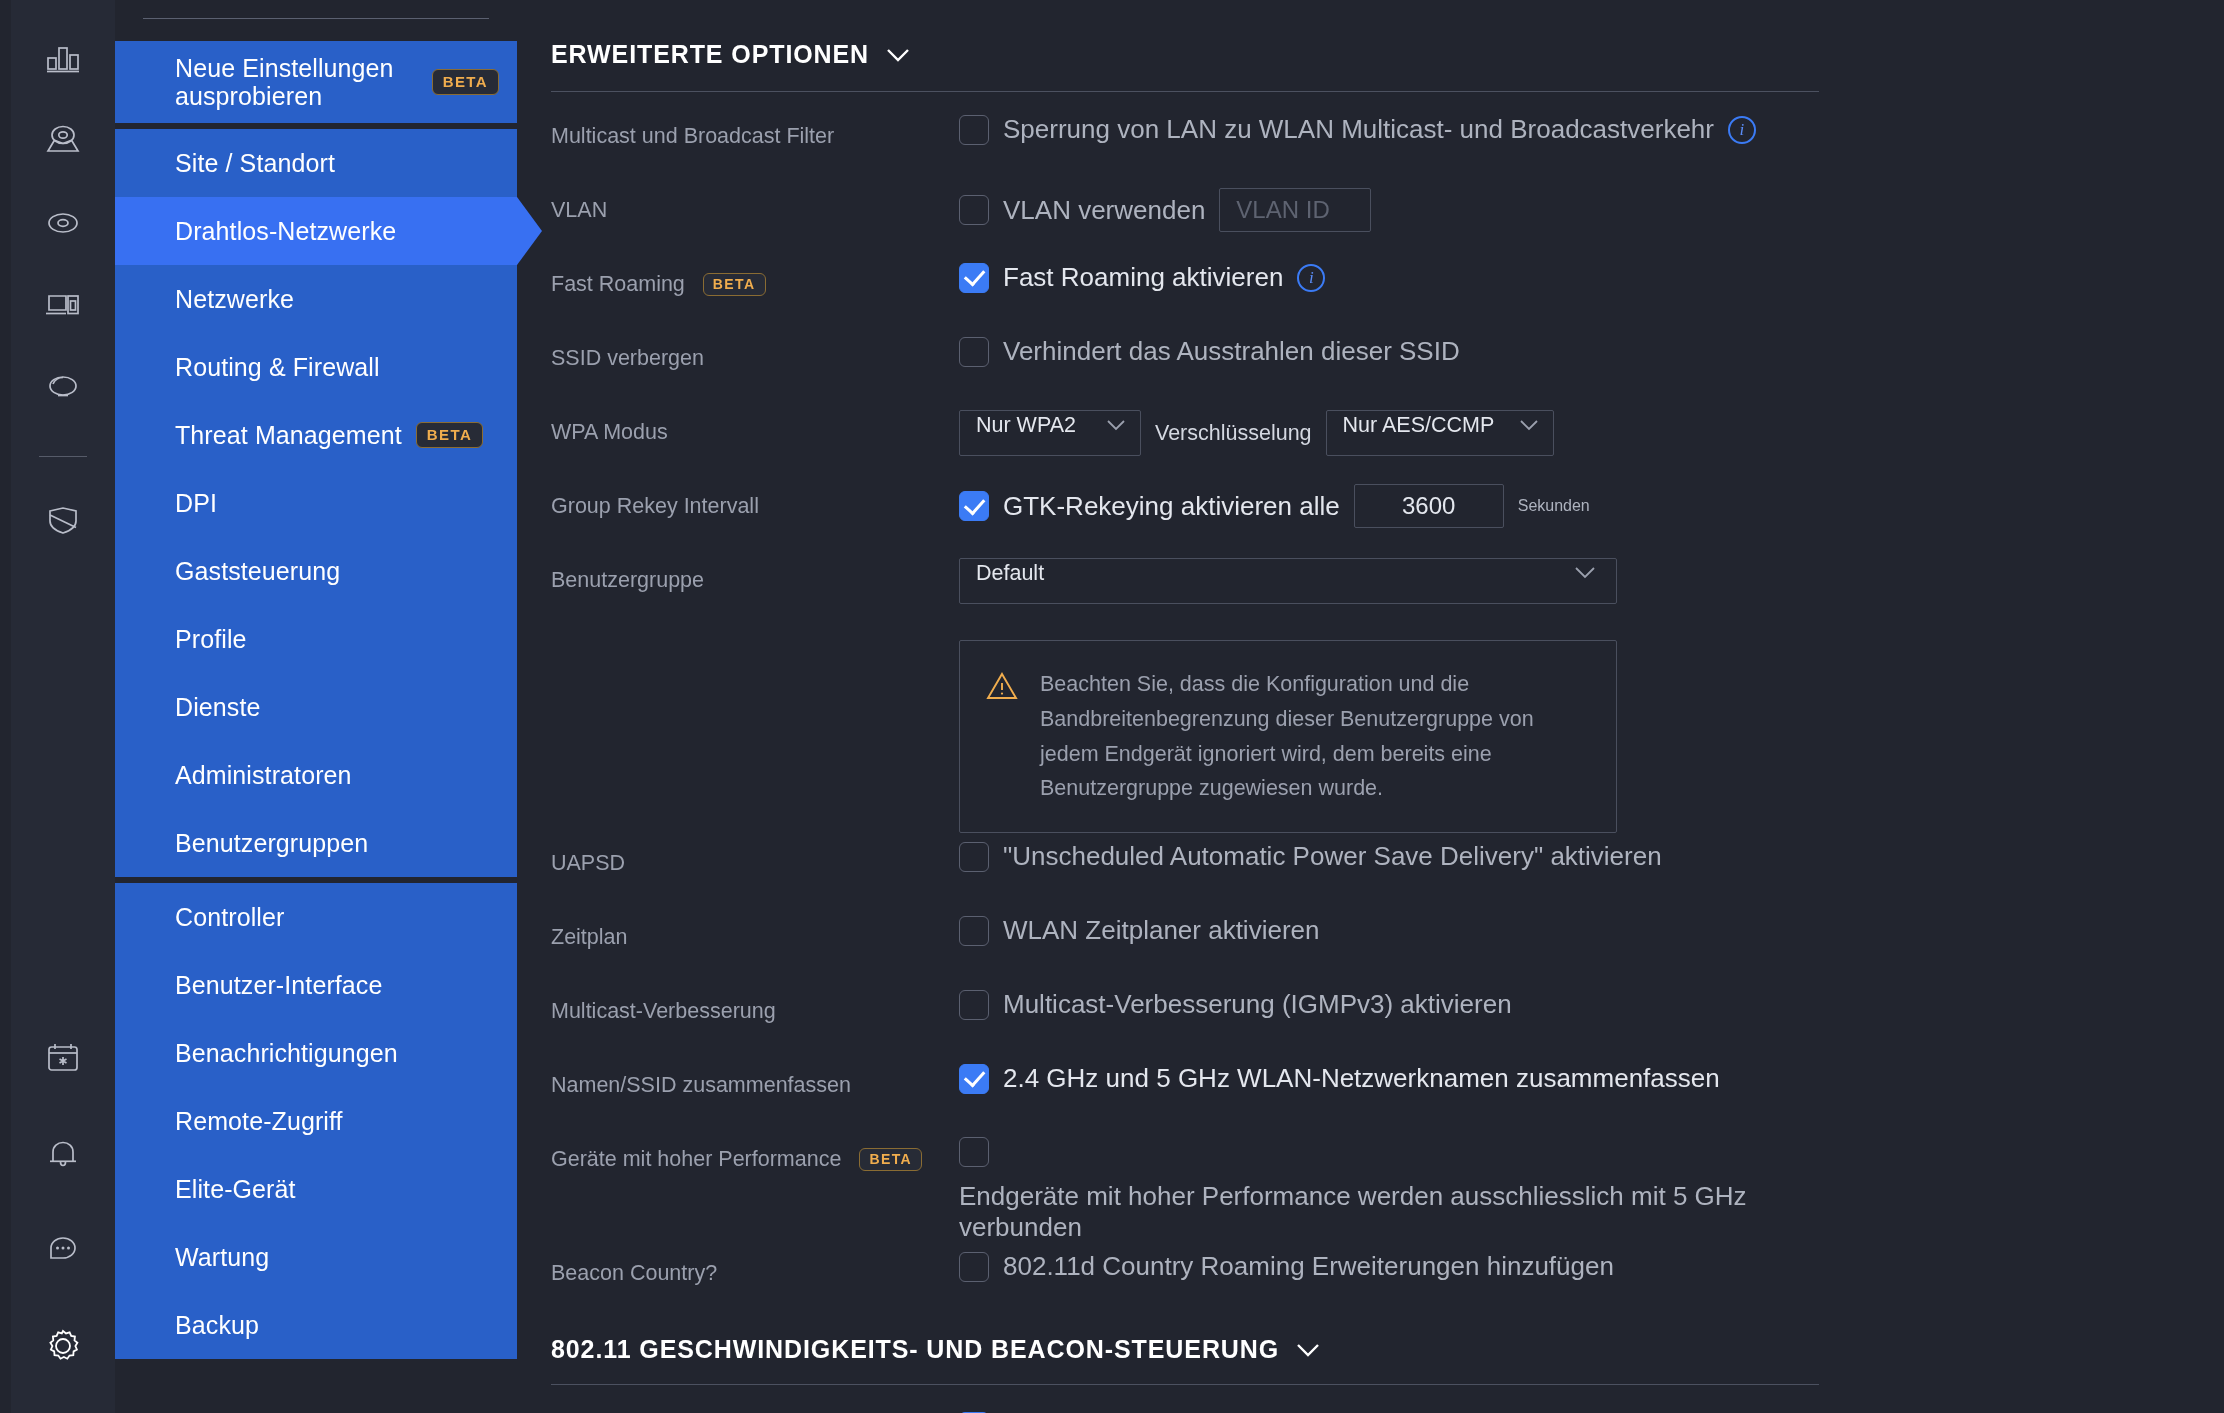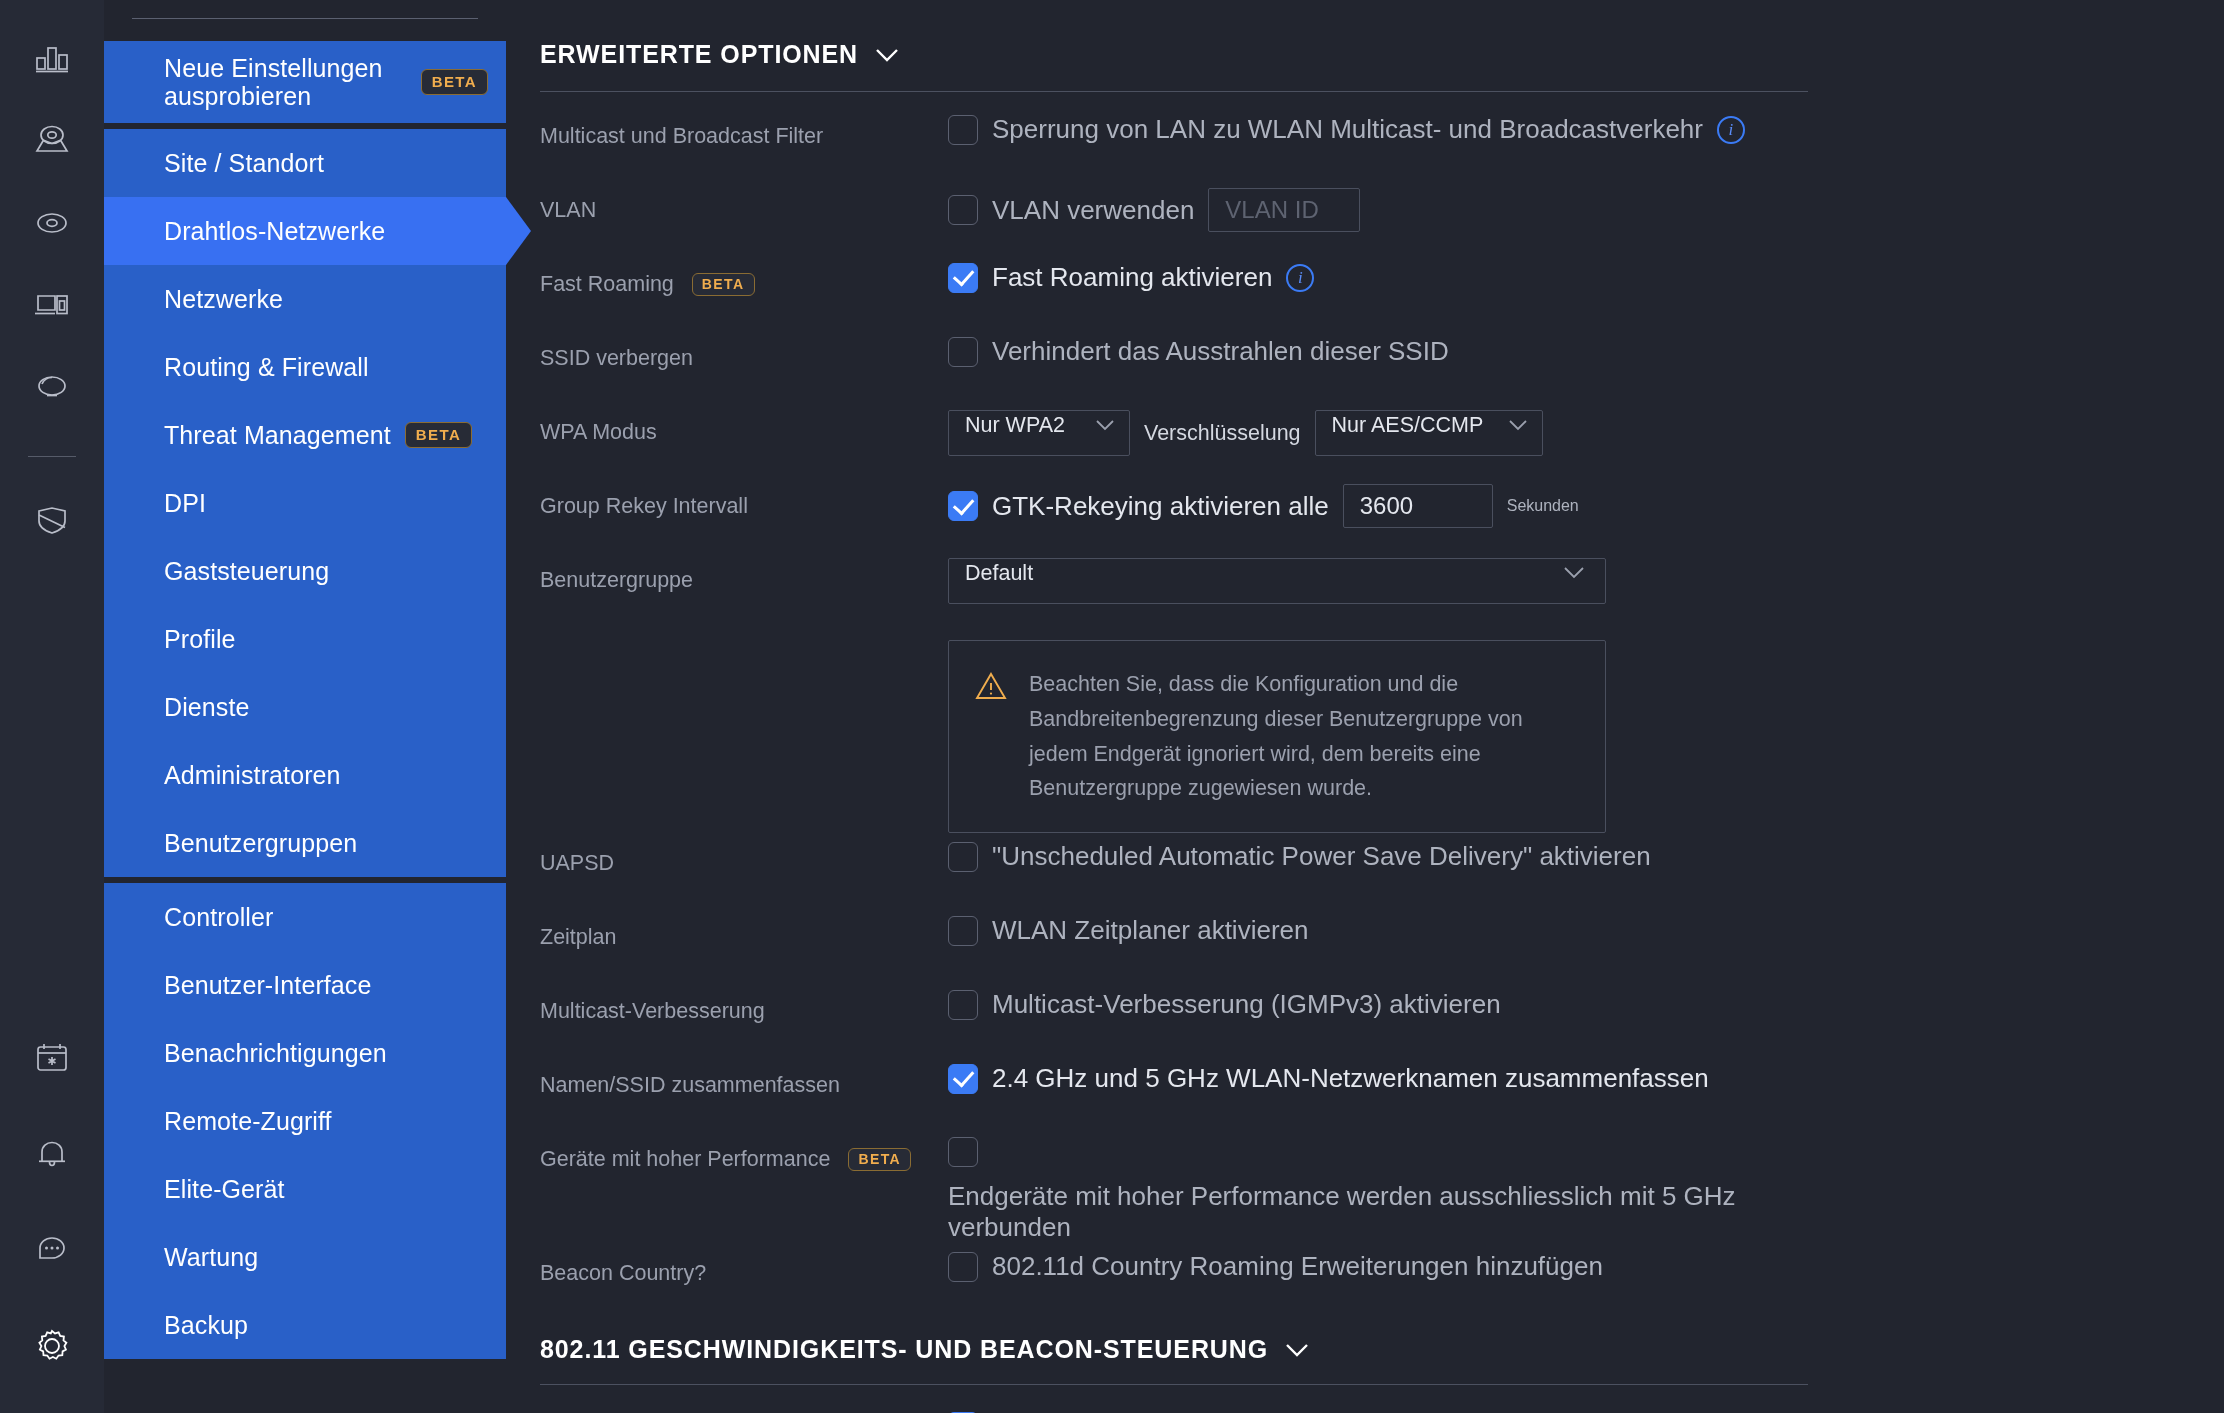--- a/index.html
+++ b/index.html
@@ -2,21 +2,21 @@
 <html><head>
 <meta charset="utf-8">
 <style>
   * { box-sizing: border-box; margin: 0; padding: 0; }
   html, body {
     width: 2224px; height: 1413px;
     background: #22252f;
     font-family: "Liberation Sans", sans-serif;
     overflow: hidden;
   }
-  .app { display: flex; width: 1868px; height: 1413px; }
+  .app { display: flex; width: 1868px; height: 1413px; margin-left: 11px; }
 
   
   .rail {
     width: 104px; min-width: 104px; height: 1413px;
     background: #262a36;
     display: flex; flex-direction: column; align-items: center;
     padding-top: 36px;
     position: relative;
   }
   .rail-top { display: flex; flex-direction: column; align-items: center; gap: 36px; }
@@ -161,21 +161,21 @@
     background: transparent;
     color: #e4e7ee;
     font-size: 24px;
     font-family: "Liberation Sans", sans-serif;
     padding: 16px 16px;
     border-radius: 2px;
     outline: none;
   }
   .txtin::placeholder { color: #5e6371; }
   .vlan-in { width: 152px; }
-  .rekey-in { width: 150px; }
+  .rekey-in { width: 150px; text-align: center; }
   .unit { color: #aeb3bf; font-size: 16px; }
 
   .sel {
     height: 46px;
     border: 1px solid #4a4f5e;
     background: transparent;
     color: #e4e7ee;
     font-size: 21.5px;
     display: inline-flex; align-items: center; justify-content: space-between;
     padding: 0 14px 16px 16px;

